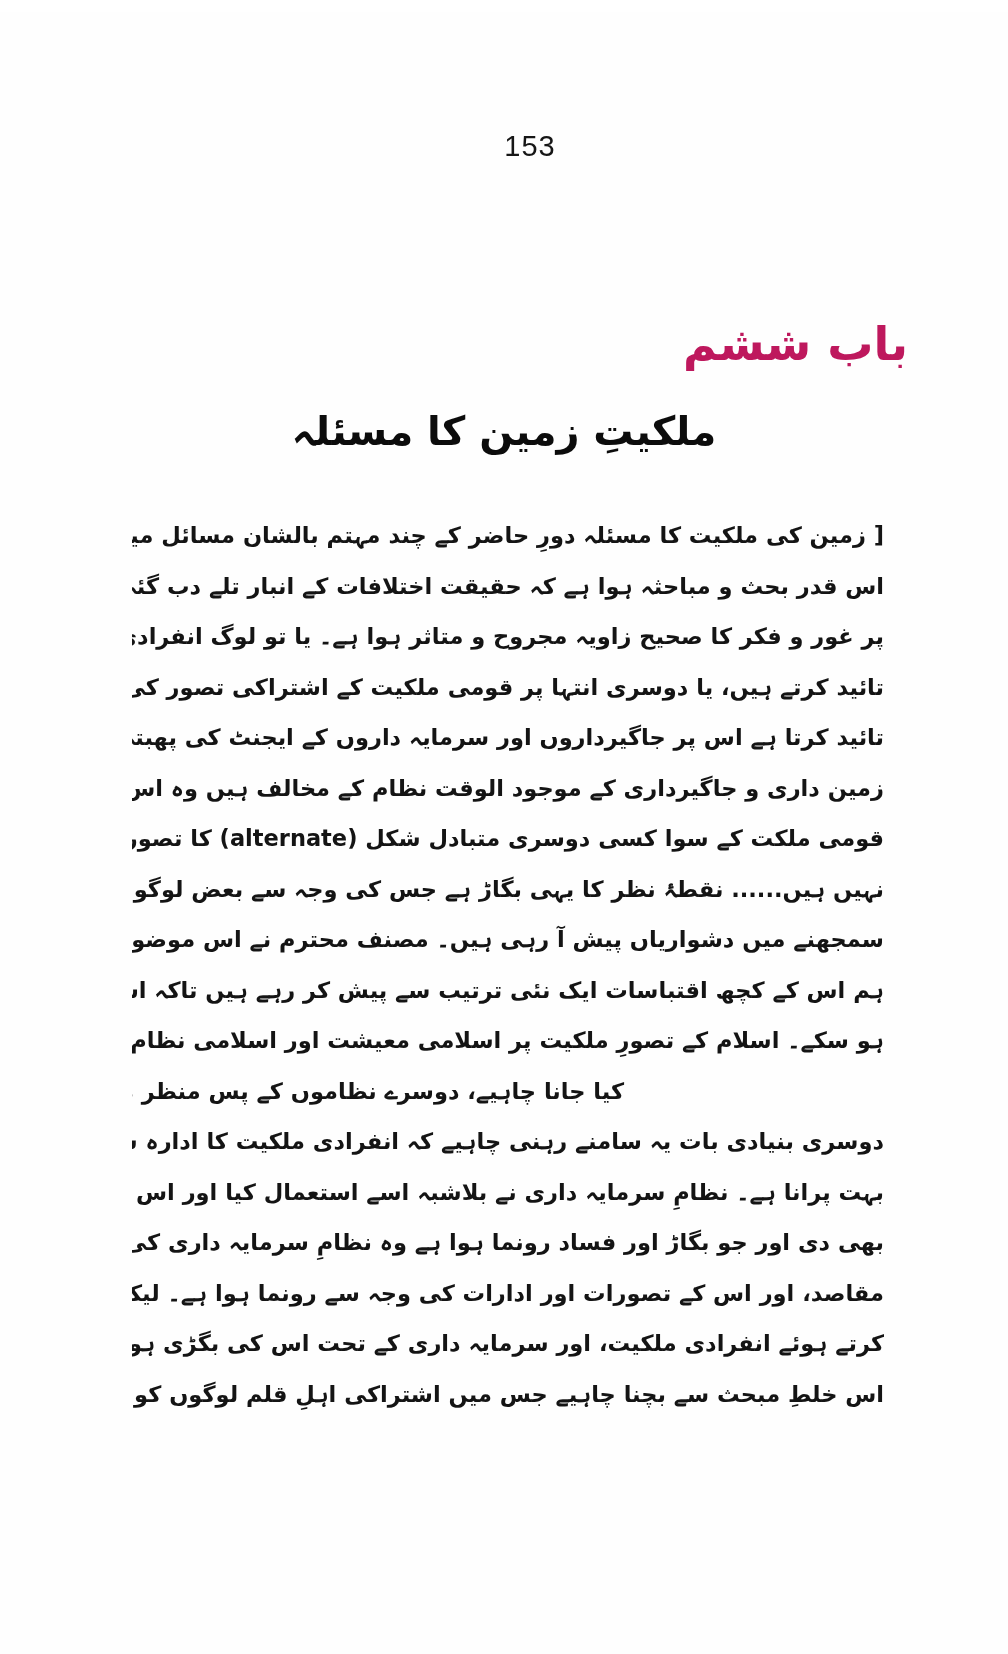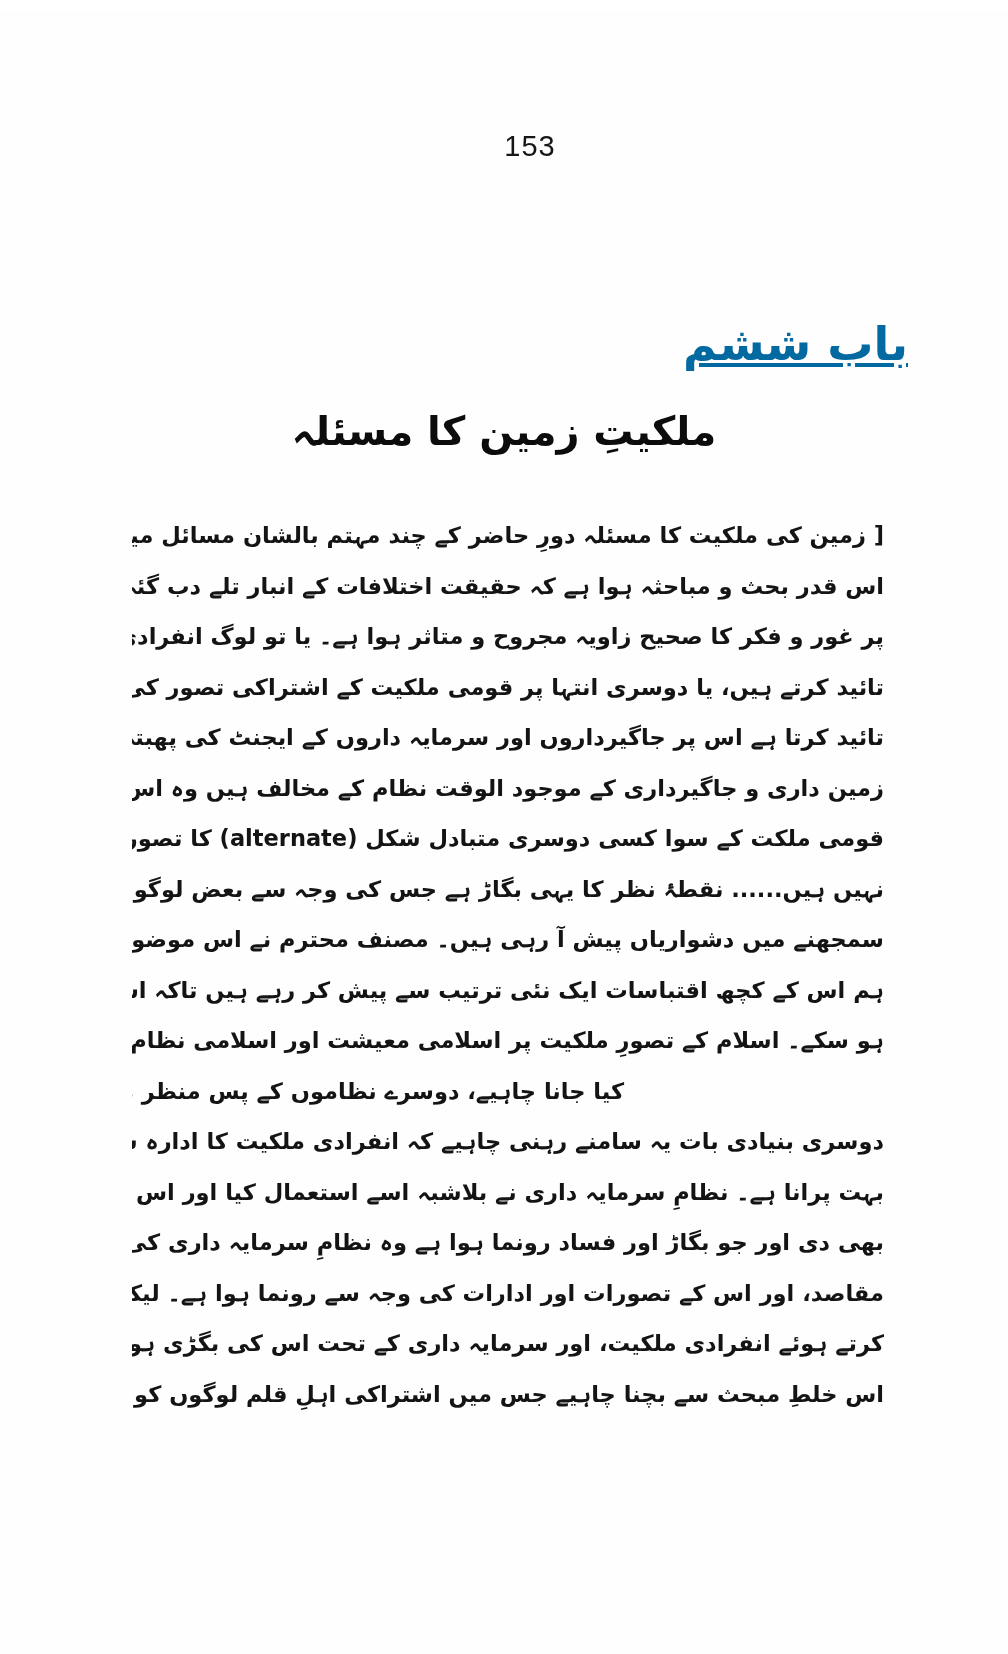--- a/index.html
+++ b/index.html
@@ -33,23 +33,22 @@
       letter-spacing: 1px;
     }
     .chapter-label {
       position: absolute;
       top: 305px;
       right: 100px;
       direction: rtl;
       font-family: "DejaVu Sans", sans-serif;
       font-size: 46px;
       font-weight: bold;
-      color: #0369a1;
+      color: #be185d;
       line-height: 1.2;
-      text-decoration: underline;
     }
     .chapter-title {
       position: absolute;
       top: 395px;
       left: 0;
       width: 1008px;
       text-align: center;
       direction: rtl;
       font-family: "DejaVu Sans", sans-serif;
       font-size: 40px;

